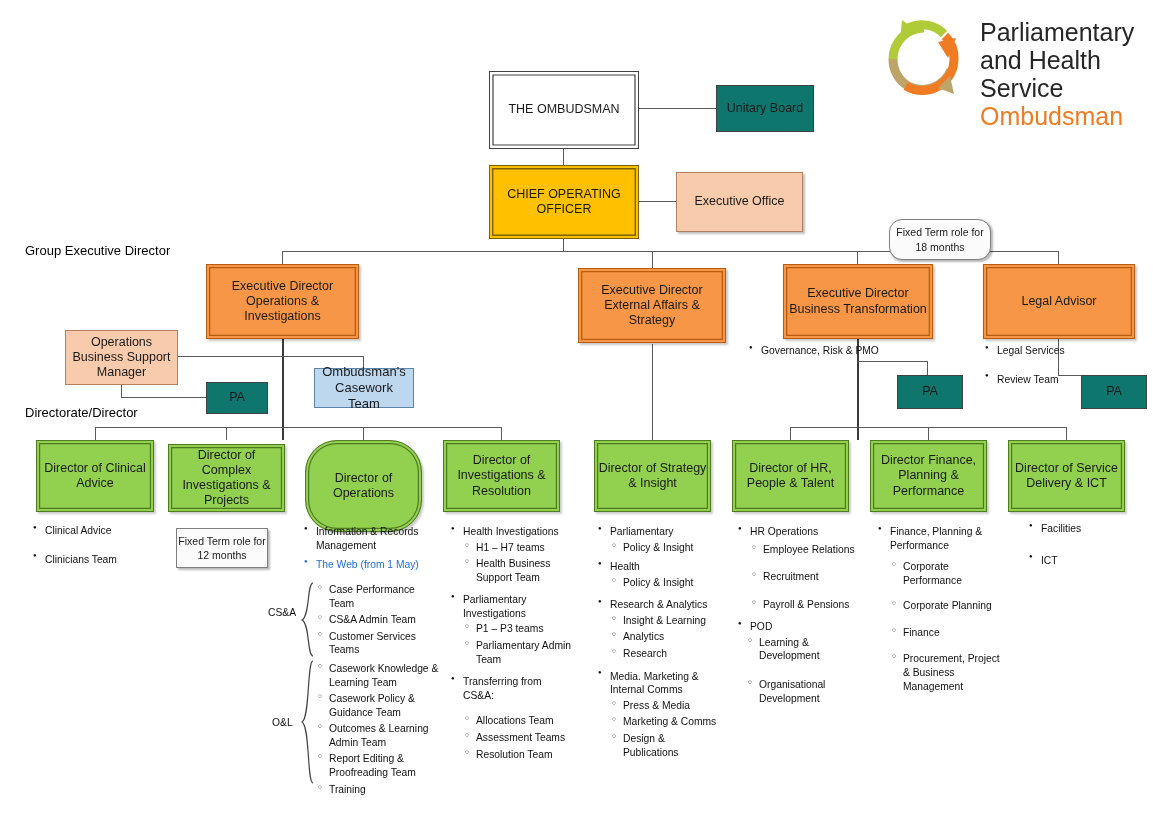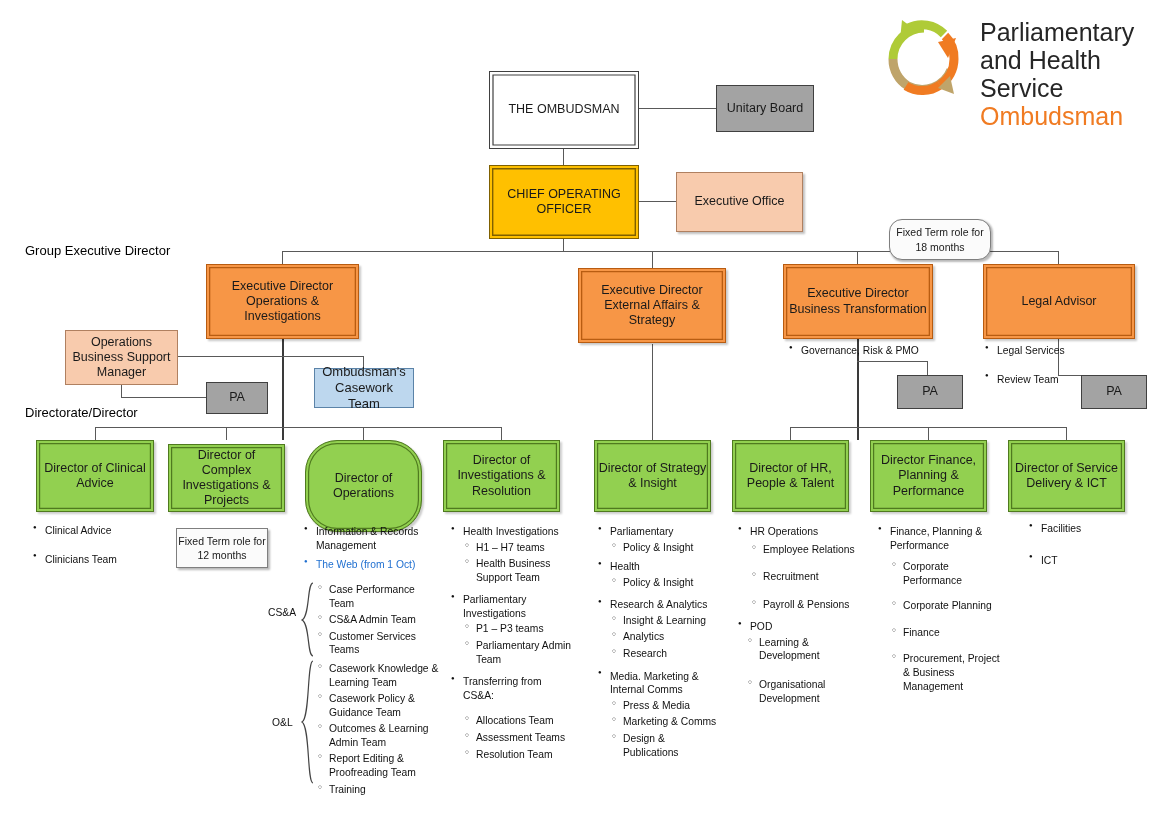--- a/index.html
+++ b/index.html
@@ -4,21 +4,21 @@
 <style>
   html,body{margin:0;padding:0;background:#ffffff;}
   body{width:1170px;height:828px;position:relative;overflow:hidden;
        font-family:"Liberation Sans","DejaVu Sans",sans-serif;color:#1a1a1a;}
 
   
   .box{position:absolute;box-sizing:border-box;display:flex;align-items:center;
        justify-content:center;text-align:center;line-height:1.22;}
   .box span{display:block;padding:0 3px;}
 
-  .box-white{background:#a3a3a3;border:1.2px solid #404040;font-size:12.5px;}
+  .box-white{background:#0f766e;border:1.2px solid #404040;font-size:12.5px;}
   .box-dbl-white{background:#ffffff;border:1.2px solid #404040;
        box-shadow:inset 0 0 0 2.4px #ffffff, inset 0 0 0 3.6px #404040;font-size:12.5px;}
   .box-amber{background:#FFC000;border:1.6px solid #7f6000;
        box-shadow:inset 0 0 0 2px #FFC000, inset 0 0 0 3.4px #7f6000;font-size:12.5px;}
   .box-peach{background:#F8CBAD;border:1.1px solid #b08060;font-size:12.5px;
        box-shadow:2px 2px 2px rgba(0,0,0,.25);}
   .box-peach2{background:#F8CBAD;border:1.1px solid #b08060;font-size:12.5px;}
   .box-orange{background:#F79646;border:1.5px solid #B85C11;
        box-shadow:inset 0 0 0 2px #F79646, inset 0 0 0 3.3px #B85C11,
                   2px 2px 2px rgba(0,0,0,.22);font-size:12.5px;}
@@ -188,21 +188,21 @@
 </div>
 
 <div class="box box-white" style="left:897px;top:375px;width:66px;height:34px;">
   <span>PA</span>
 </div>
 
 <div class="box box-white" style="left:1081px;top:375px;width:66px;height:34px;">
   <span>PA</span>
 </div>
 
-<div class="blist" style="left:788px;top:344px;width:175px;">
+<div class="blist" style="left:748px;top:344px;width:175px;">
   <div class="l1">Governance, Risk &amp; PMO</div>
 </div>
 
 <div class="blist" style="left:984px;top:344px;width:150px;">
   <div class="l1" style="margin-bottom:15px;">Legal Services</div>
   <div class="l1">Review Team</div>
 </div>
 
 <div class="box box-green" style="left:36px;top:440px;width:118px;height:72px;">
   <span>Director of Clinical Advice</span>
@@ -237,21 +237,21 @@
   </svg>
 </div>
 
 <div class="blist" style="left:32px;top:524px;width:125px;">
   <div class="l1" style="margin-bottom:15px;">Clinical Advice</div>
   <div class="l1">Clinicians Team</div>
 </div>
 
 <div class="blist" style="left:303px;top:525px;width:133px;">
   <div class="l1">Information &amp; Records Management</div>
-  <div class="l1 blue">The Web (from 1 Oct)</div>
+  <div class="l1 blue">The Web (from 1 May)</div>
 </div>
 
 <div class="brace-label" style="left:268px;top:607px;">CS&amp;A</div>
 <svg class="brace" width="14" height="76" viewBox="0 0 14 76" style="left:301px;top:582px;">
   <path d="M12 1 C6 1 9 34 1 38 C9 42 6 74 12 74" fill="none" stroke="#444" stroke-width="1.2"></path>
 </svg>
 <div class="blist" style="left:316px;top:583px;width:122px;">
   <div class="l2">Case Performance Team</div>
   <div class="l2">CS&amp;A Admin Team</div>
   <div class="l2">Customer Services Teams</div>

